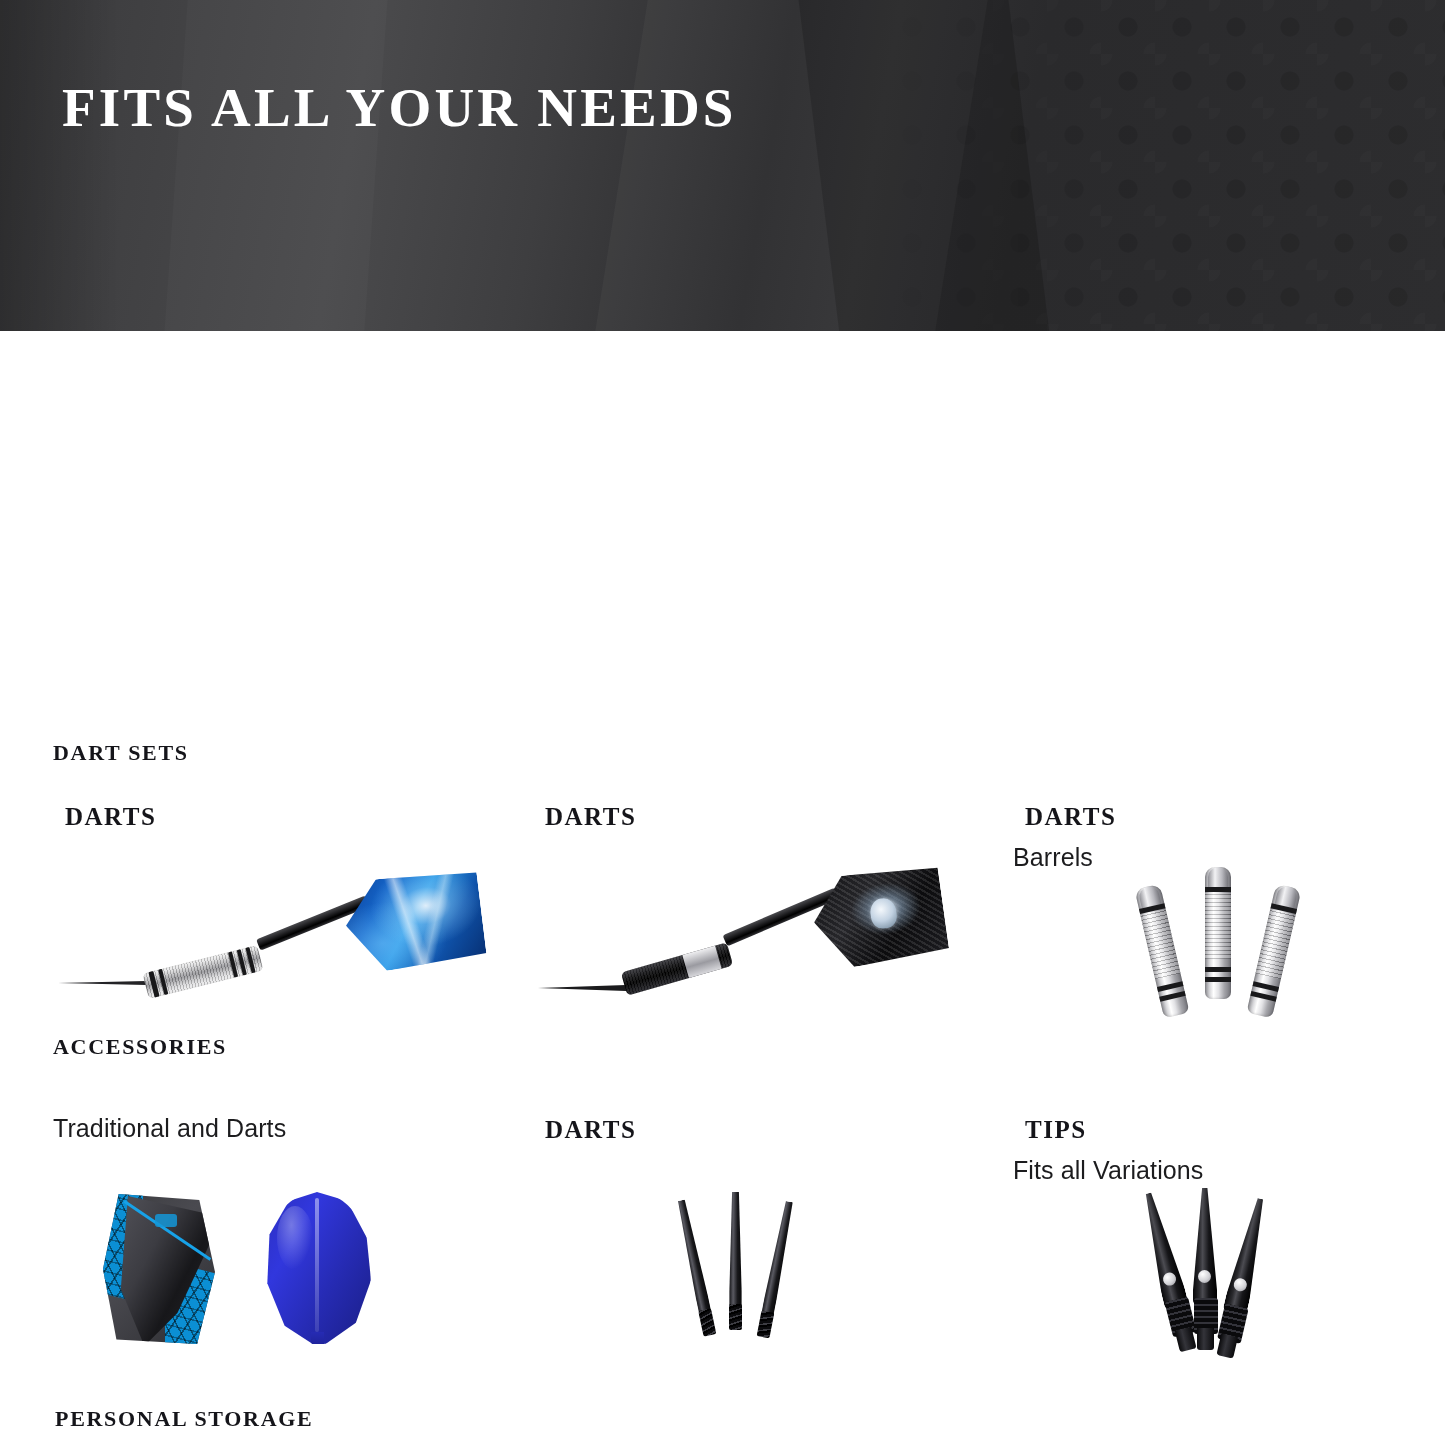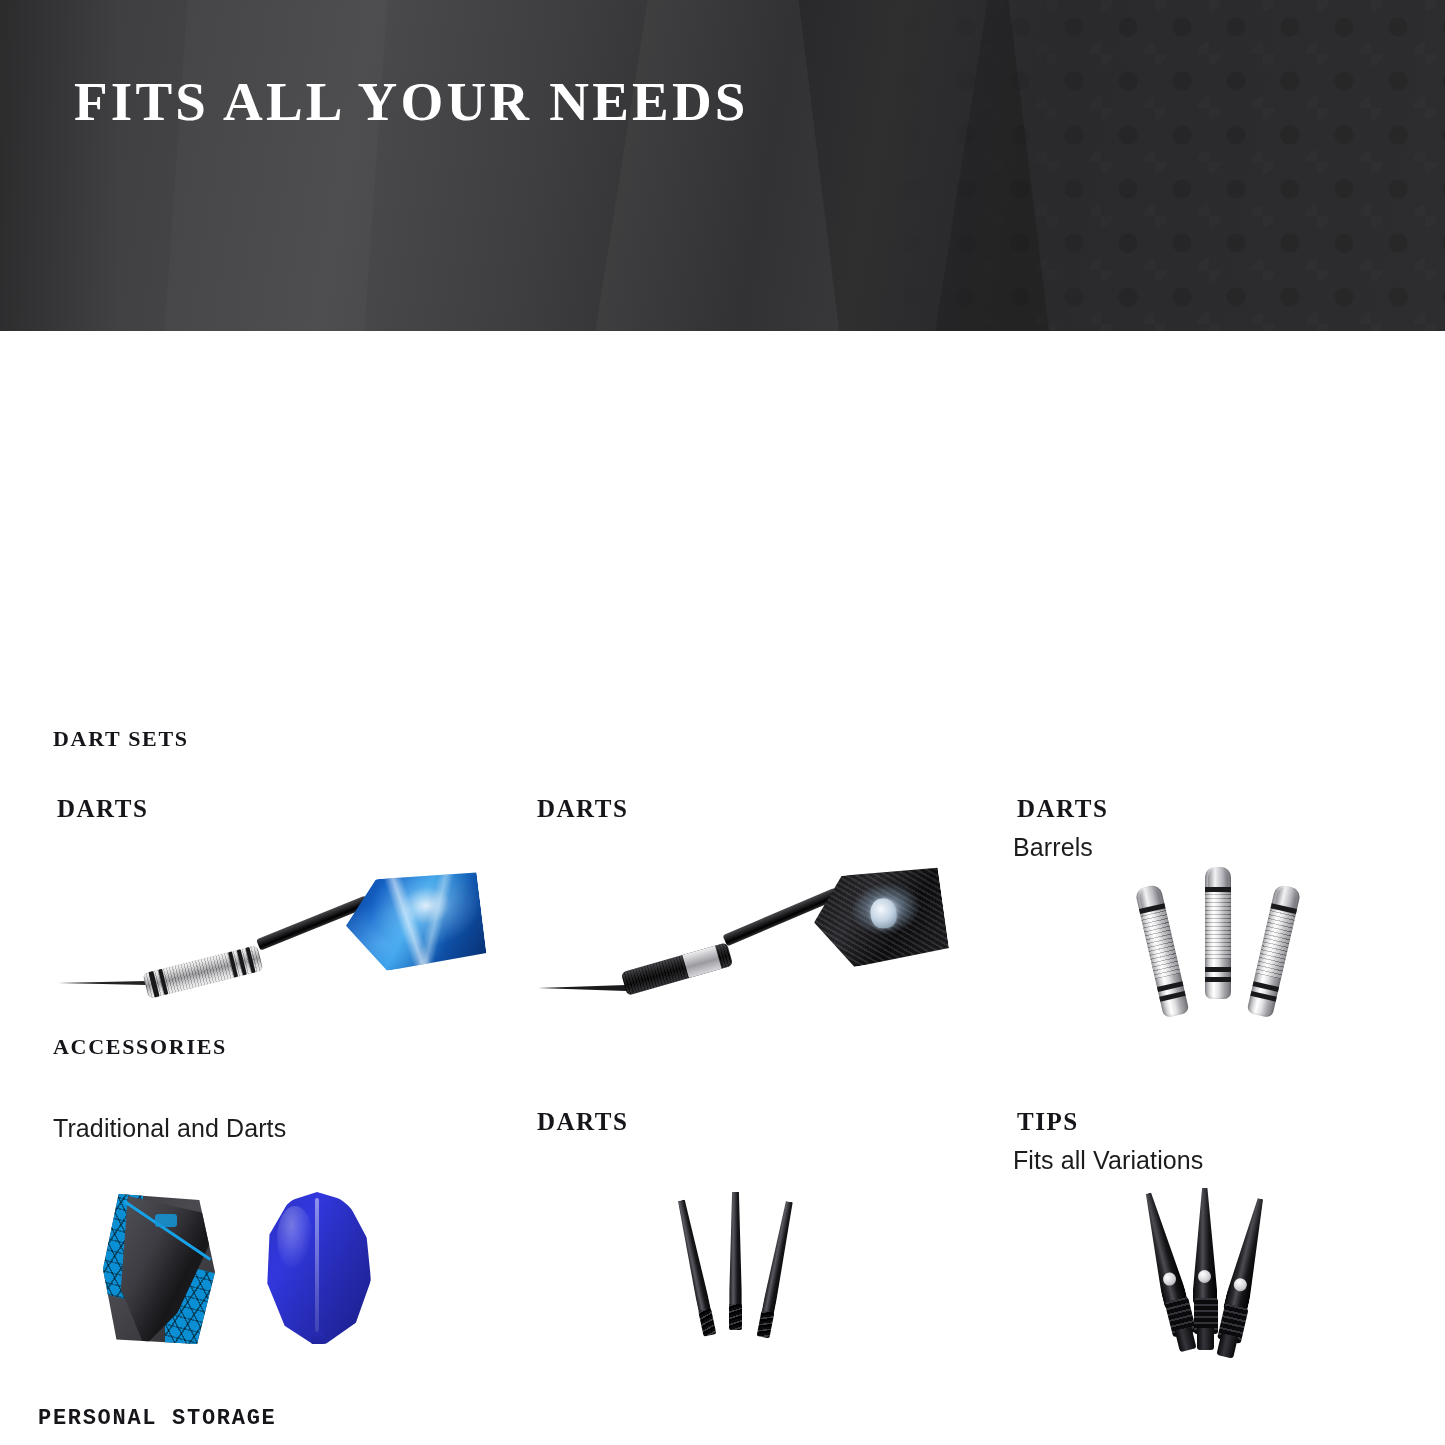--- a/index.html
+++ b/index.html
@@ -75,23 +75,22 @@
       radial-gradient(circle at 0 0, rgba(255,255,255,0.035) 11px, rgba(255,255,255,0) 12px),
       radial-gradient(circle at 54px 54px, rgba(255,255,255,0.035) 11px, rgba(255,255,255,0) 12px),
       radial-gradient(circle at 27px 27px, rgba(0,0,0,0.22) 9px, rgba(0,0,0,0) 10px);
     background-size: 54px 54px, 54px 54px, 54px 54px;
     -webkit-mask-image: linear-gradient(90deg, rgba(0,0,0,0) 0%, rgba(0,0,0,1) 45%);
             mask-image: linear-gradient(90deg, rgba(0,0,0,0) 0%, rgba(0,0,0,1) 45%);
   }
   .hero-inner {
     position: absolute;
     left: 62px;
-    top: 72px;
+    top: 78px;
     z-index: 4;
-    margin-left: 12px;
   }
   .hero-title {
     font-family: "Liberation Serif", "DejaVu Serif", serif;
     font-weight: 700;
     font-size: 55px;
     letter-spacing: 3.2px;
     color: #ffffff;
     margin: 0;
     line-height: 1.08;
     white-space: nowrap;
@@ -120,21 +119,21 @@
     white-space: nowrap;
   }
 
   .cell { position: absolute; width: 470px; }
   .cell-title {
     font-family: "Liberation Serif", "DejaVu Serif", serif;
     font-weight: 700;
     font-size: 25px;
     letter-spacing: 1.5px;
     color: #15151a;
-    margin: 4px;
+    margin: 12px;
     white-space: nowrap;
   }
   .cell-desc {
     font-family: "Liberation Sans", sans-serif;
     font-weight: 400;
     font-size: 25px;
     color: #1c1c1e;
     margin: 10px 0 0 0;
     letter-spacing: 0.1px;
     white-space: nowrap;
@@ -351,21 +350,21 @@
   <div class="hero-shape-b"></div>
   <div class="hero-shape-d"></div>
   <div class="hero-texture"></div>
   <div class="hero-inner">
     <h1 class="hero-title">FITS ALL YOUR NEEDS</h1>
   </div>
 </header>
 
 <main class="content">
 
-  <div class="section-head" style="left:53px; top:395px;">DART SETS</div>
+  <div class="section-head" style="left:53px; top:409px;">DART SETS</div>
 
   <section class="cell" style="left:53px; top:460px;">
     <h2 class="cell-title">DARTS</h2>
     <div class="art" style="top:80px; left:5px; width:420px; height:140px;">
       <div class="dart" style="left:0; top:110px;">
         <div class="dart-point"></div>
       </div>
       <div class="dart-barrel" style="left:86px; top:88px; width:118px; height:26px; transform:rotate(-14deg);">
         <div class="barrel-knurl"></div>
         <div class="ring" style="left:6px;  top:0; width:5px; height:26px;"></div>
@@ -480,15 +479,15 @@
       </div>
       <div class="tip-pc" style="left:118px; top:16px; transform:rotate(13deg);">
         <div class="cone"></div>
           <div class="hole"></div>
           <div class="base"></div>
           <div class="collar"></div>
       </div>
     </div>
   </section>
 
-  <div class="section-head" style="left:38px; top:1075px;font-family:Liberation Mono, monospace;">PERSONAL STORAGE</div>
+  <div class="section-head" style="left:55px; top:1075px;">PERSONAL STORAGE</div>
 
 </main>
 
 </body></html>

